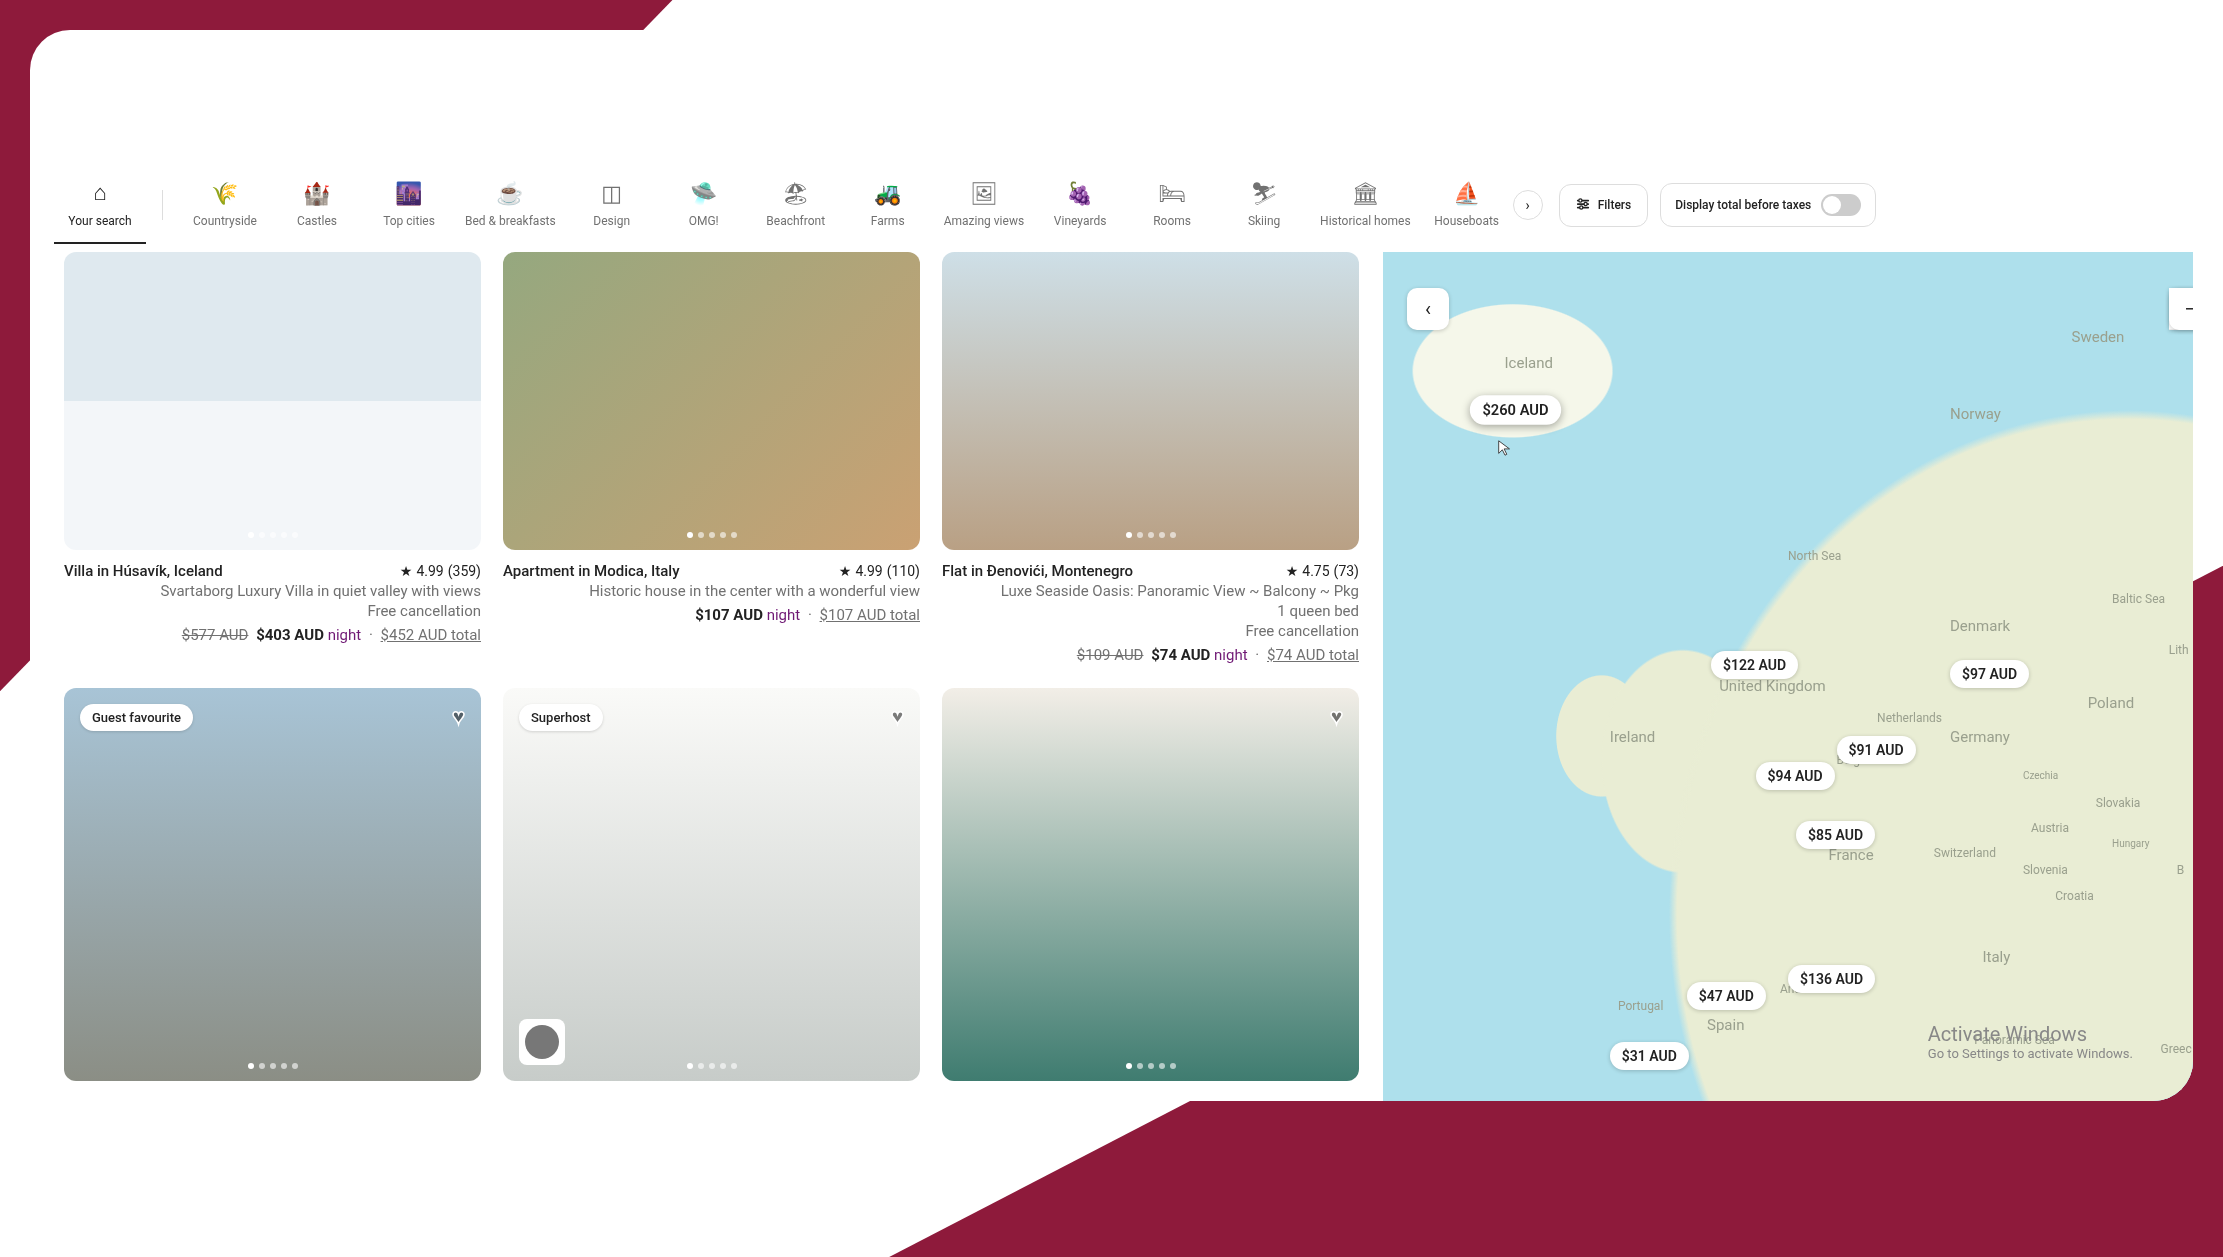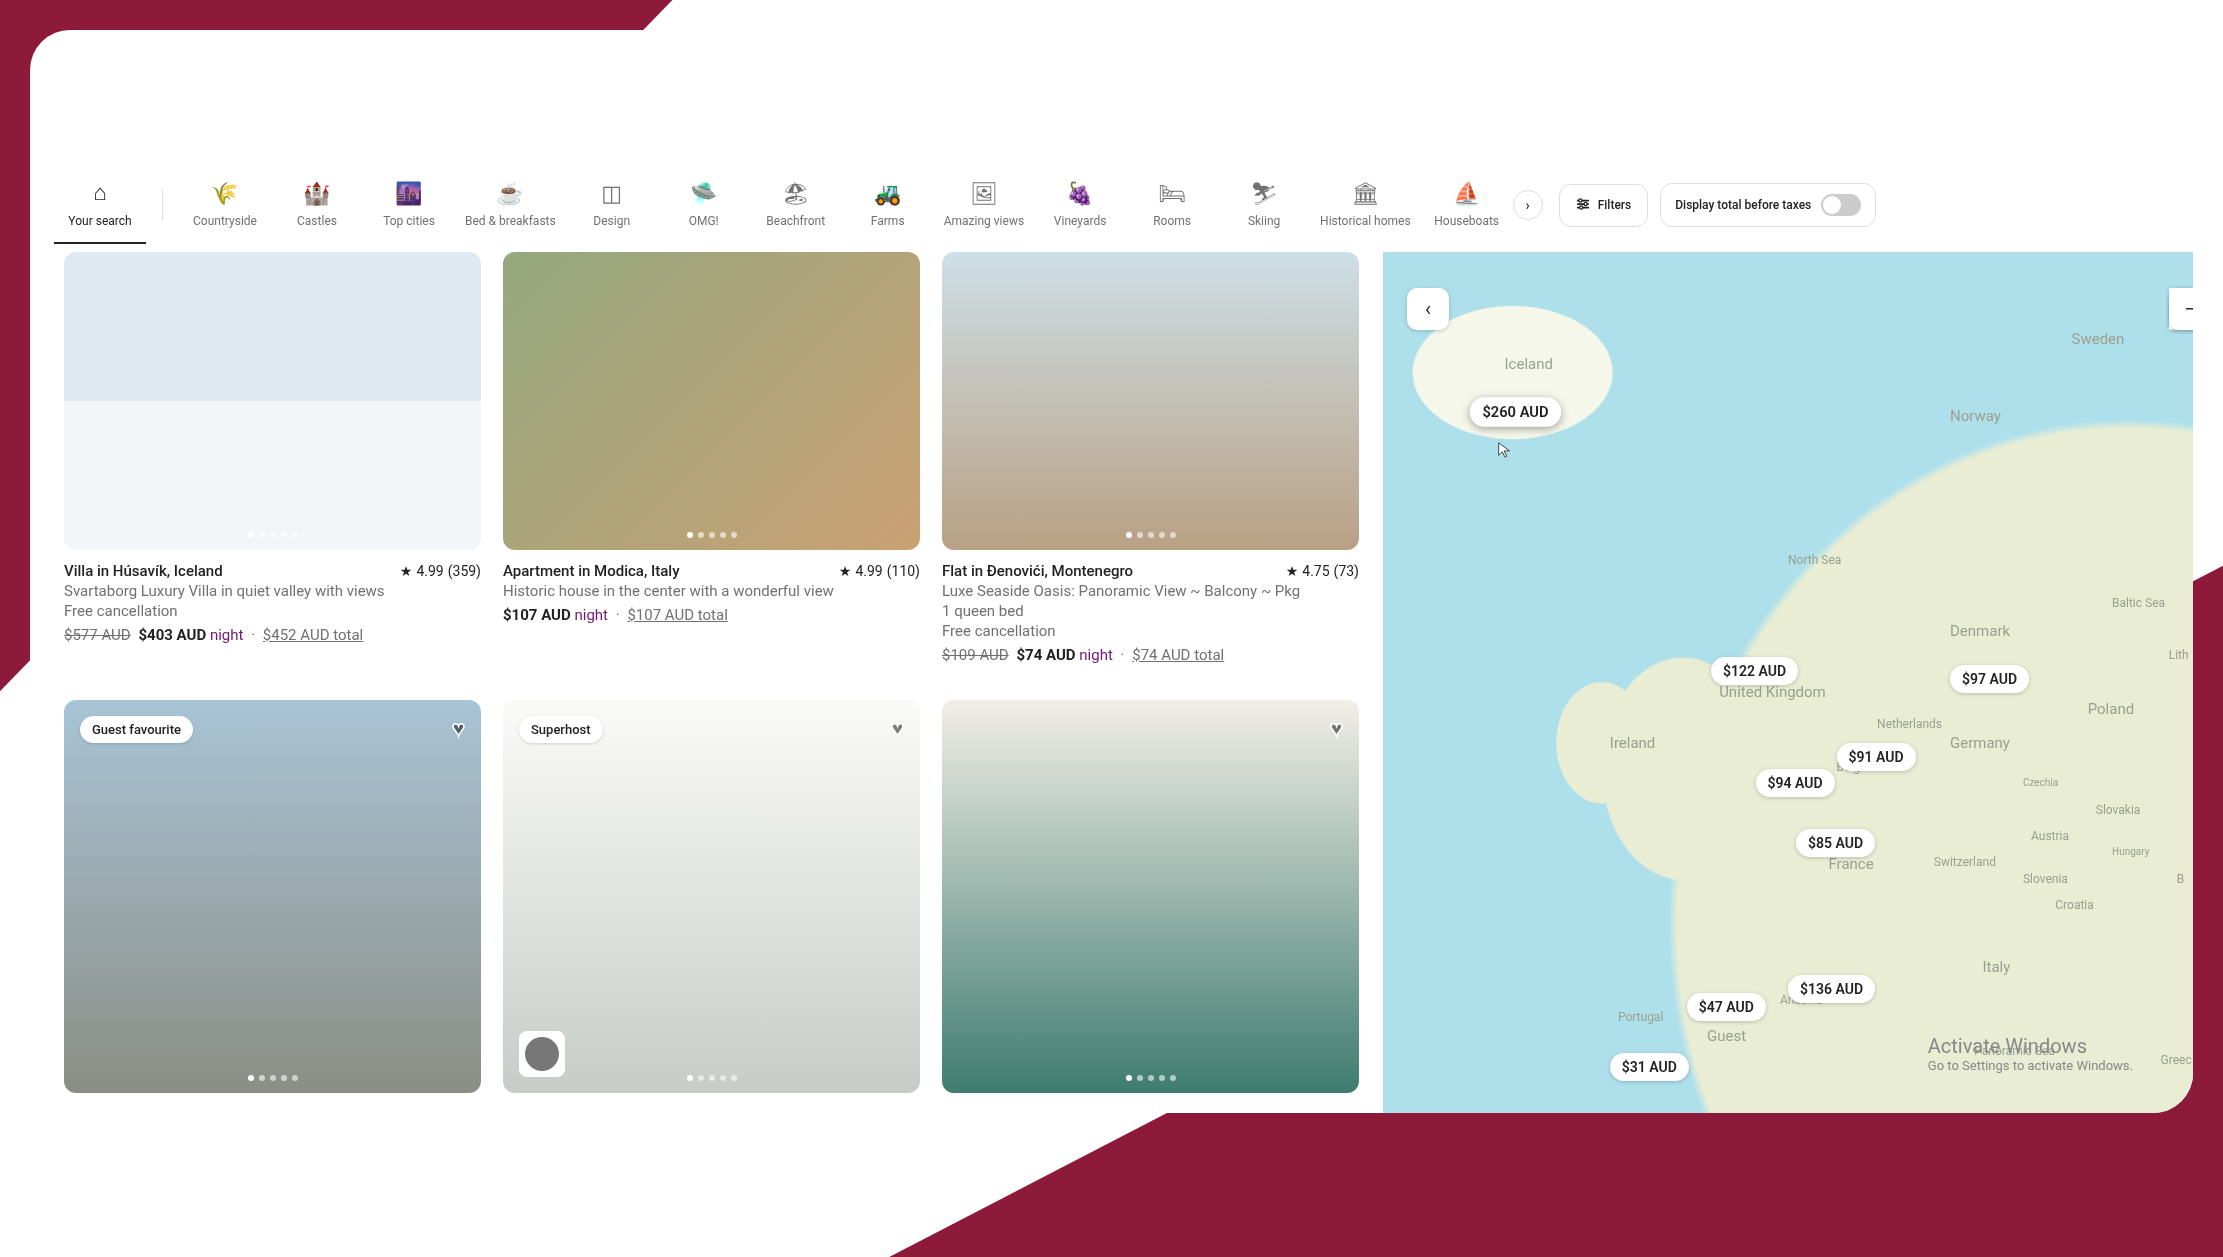--- a/index.html
+++ b/index.html
@@ -89,21 +89,22 @@
   
   .main {
     display:flex;
     padding-top: 8px;
   }
   .listings {
     flex: 0 0 calc(100% - 810px);
     padding: 0 24px 20px 34px;
     display:grid;
     grid-template-columns: repeat(3, 1fr);
-    gap: 36px 22px;
+    gap: 24px 22px;
+    text-align: right;
   }
   @media (min-width:1px){ .listings{ grid-template-columns: repeat(3, 1fr);} }
 
   .card { display:flex; flex-direction:column; }
   .imgbox {
     aspect-ratio: 1.4/1;
     border-radius:12px;
     background:#ccc center/cover no-repeat;
     position:relative;
     overflow:hidden;
@@ -454,21 +455,21 @@
             <div class="map-label" style="left: 79%; top: 61%; font-size: 10px;">Czechia</div>
             <div class="map-label" style="left: 80%; top: 67%; font-size: 12px;">Austria</div>
             <div class="map-label" style="left: 88%; top: 64%; font-size: 12px;">Slovakia</div>
             <div class="map-label" style="left: 90%; top: 69%; font-size: 10px;">Hungary</div>
             <div class="map-label" style="left: 55%; top: 70%;">France</div>
             <div class="map-label" style="left: 68%; top: 70%; font-size: 12px;">Switzerland</div>
             <div class="map-label" style="left: 79%; top: 72%; font-size: 12px;">Slovenia</div>
             <div class="map-label" style="left: 83%; top: 75%; font-size: 12px;">Croatia</div>
             <div class="map-label" style="left: 74%; top: 82%;">Italy</div>
             <div class="map-label" style="left: 29%; top: 88%; font-size: 12px;">Portugal</div>
-            <div class="map-label" style="left: 40%; top: 90%;">Guest</div>
+            <div class="map-label" style="left: 40%; top: 90%;">Spain</div>
             <div class="map-label" style="left: 49%; top: 86%; font-size: 12px;">Andorra</div>
             <div class="map-label" style="left: 90%; top: 40%; font-size: 12px;">Baltic Sea</div>
             <div class="map-label" style="left: 97%; top: 46%; font-size: 12px;">Lith</div>
             <div class="map-label" style="left: 98%; top: 72%; font-size: 12px;">B</div>
             <div class="map-label" style="left: 73%; top: 92%; font-size: 12px;">Panoramic Sea</div>
             <div class="map-label" style="left: 96%; top: 93%; font-size: 12px;">Greec</div>
           </div>
         <div id="map-pills">
             <div class="pill sel" style="left: 11%; top: 17%;">$260 AUD</div>
             <div class="pill" style="left: 40.5%; top: 47%;">$122 AUD</div>

